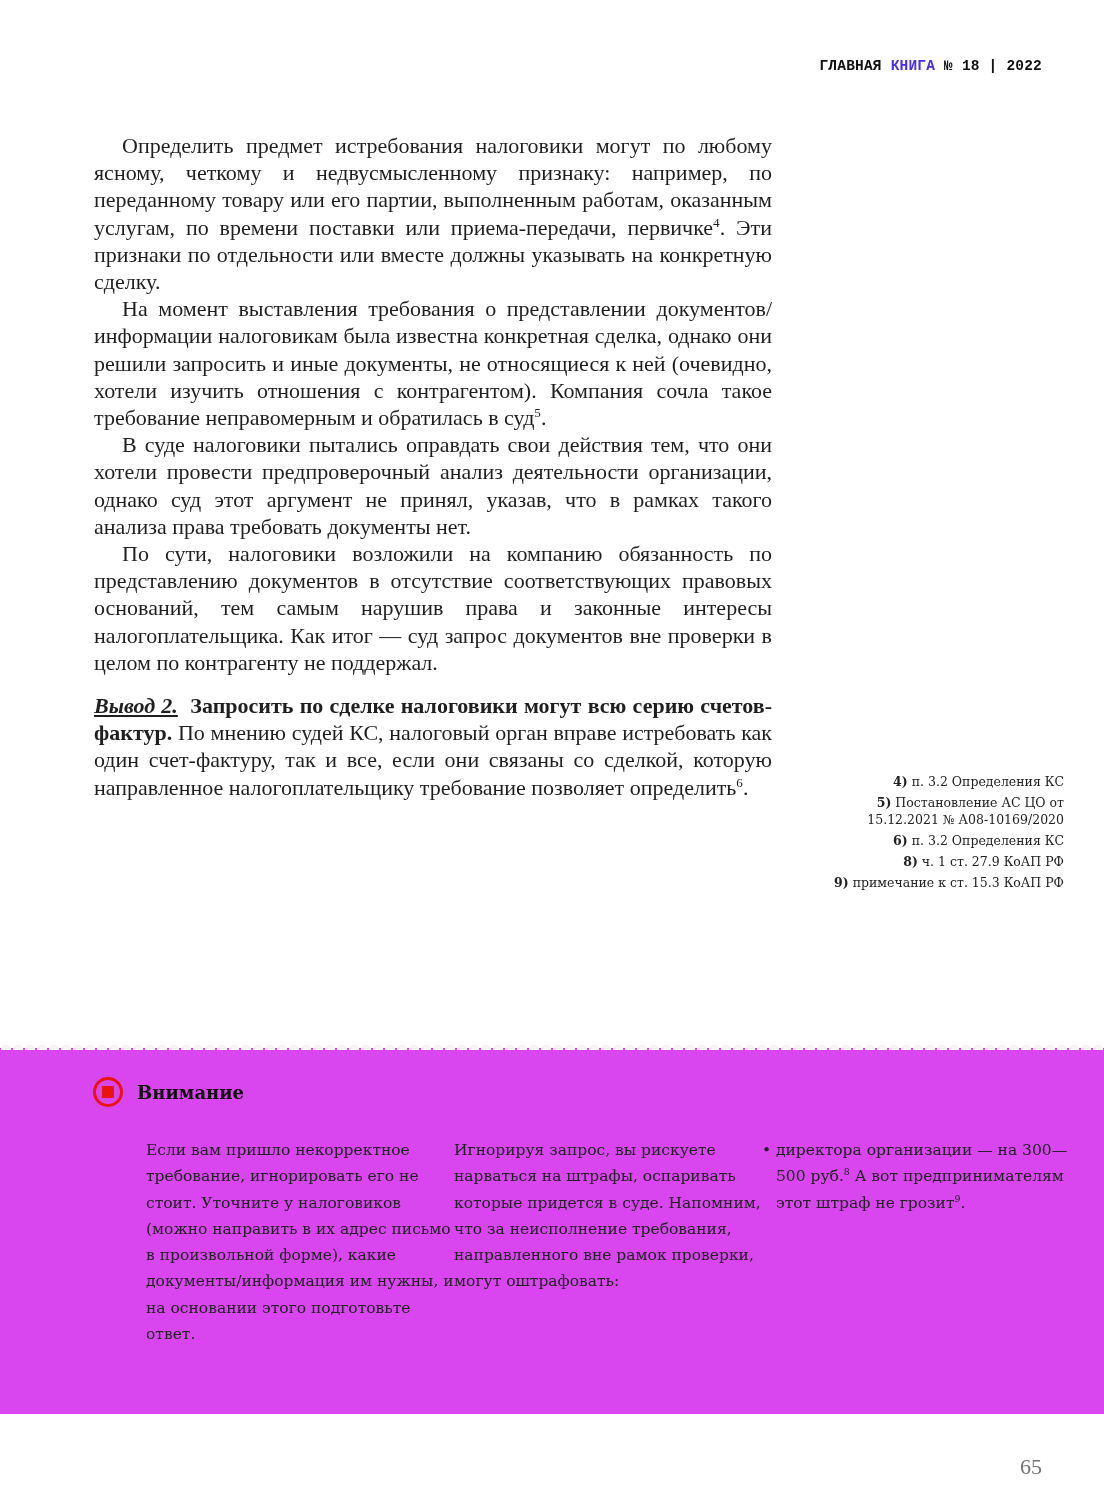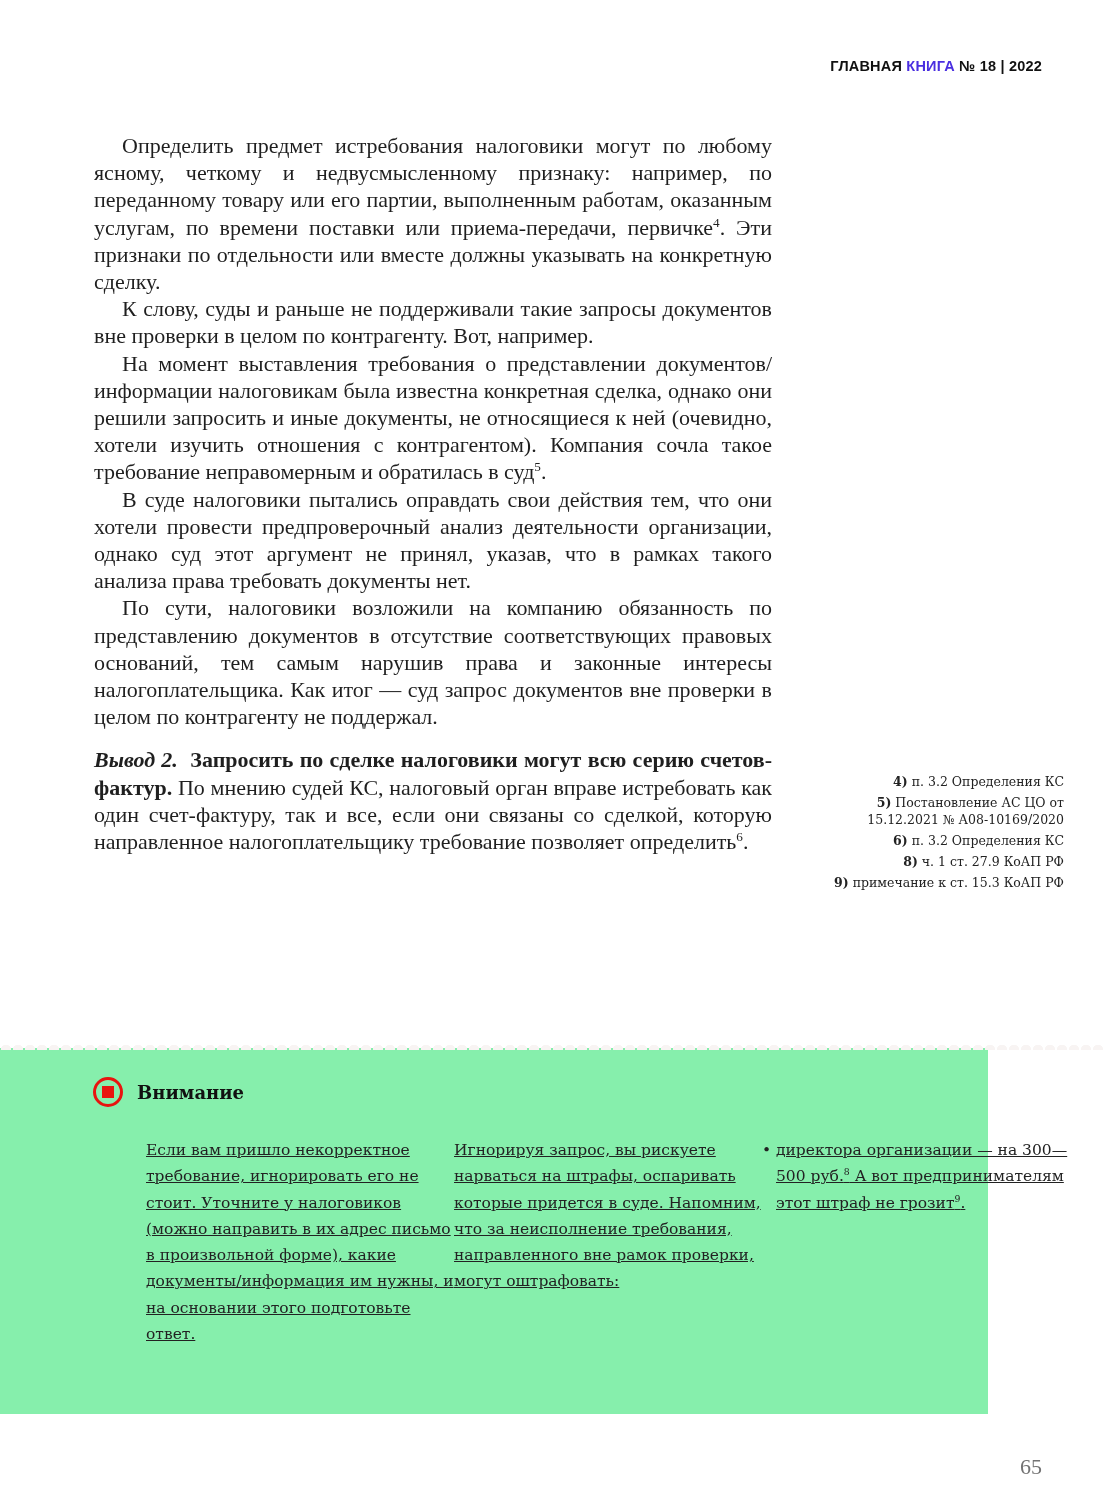--- a/index.html
+++ b/index.html
@@ -3,65 +3,65 @@
   <meta charset="utf-8">
   <style>
     html, body { margin: 0; padding: 0; }
     body {
       width: 1104px; height: 1500px; background: #ffffff; position: relative;
       font-family: "DejaVu Serif", "Liberation Serif", serif; color: #1a1a1a;
       overflow: hidden;
     }
     .masthead {
       position: absolute; top: 58px; right: 62px;
-      font-family: Liberation Sans, sans-serif;
+      font-family: Liberation Mono, monospace;
       font-weight: bold; font-size: 14.5px; letter-spacing: 0.2px; color: #111;
     }
     .masthead .brand-accent { color: #4a2fe0; }
     .main {
       position: absolute; left: 94px; top: 132px; width: 678px;
       font-family: "Liberation Serif", "DejaVu Serif", serif;
       font-size: 22px; line-height: 27.2px; color: #1f1f1f;
       text-align: justify;
     }
     .main p { margin: 0; text-indent: 28px; }
     .main sup, .callout sup { font-size: 60%; line-height: 0; vertical-align: super; }
     .conclusion { margin-top: 16px !important; text-indent: 0 !important; }
-    .conclusion .lead { font-style: italic; font-weight: bold; }
+    .conclusion .lead { font-style: italic; font-weight: bold; text-decoration: underline; }
     .conclusion .headline { font-weight: bold; }
     .notes {
       position: absolute; left: 824px; top: 773px; width: 240px;
       font-family: "DejaVu Serif", "Liberation Serif", serif;
       font-size: 12.5px; line-height: 17px; color: #222; text-align: right;
     }
     .note { margin-bottom: 4px; }
     .note .num { font-weight: bold; }
     .callout {
-      position: absolute; left: 0; top: 1048px; width: 988px; height: 366px;
-      background: #86efac;
+      position: absolute; left: 0; top: 1048px; width: 1104px; height: 366px;
+      background: #d946ef;
     }
     .callout .scallop {
       position: absolute; left: 0; top: -6px; width: 1104px; height: 8px;
       background: radial-gradient(circle at 6px 8px, #f8f4f3 5px, transparent 5.5px);
       background-size: 12px 8px; background-repeat: repeat-x;
     }
     .callout-head { position: absolute; left: 93px; top: 29px; display: flex; align-items: center; }
     .warn-icon {
       width: 30px; height: 30px; border: 3px solid #e8140f; border-radius: 50%;
       box-sizing: border-box; display: flex; align-items: center; justify-content: center;
     }
     .warn-icon .sq { width: 12px; height: 12px; background: #e8140f; }
     .callout-title {
       margin-left: 14px; font-family: "DejaVu Serif", serif; font-weight: bold;
       font-size: 18px; color: #111;
     }
     .callout-cols {
       position: absolute; left: 146px; top: 89px; display: flex; gap: 0;
       font-family: "DejaVu Serif", "Liberation Serif", serif;
-      font-size: 15.5px; line-height: 26.3px; color: #222; text-decoration: underline;
+      font-size: 15.5px; line-height: 26.3px; color: #222;
     }
     .ccol { width: 308px; }
     .ccol p { margin: 0; }
     .ccol ul { margin: 0; padding: 0; list-style: none; }
     .ccol li { position: relative; padding-left: 14px; }
     .ccol li::before { content: "•"; position: absolute; left: 0; }
     .ccol .cont { padding-left: 14px; }
     .page-number {
       position: absolute; right: 62px; top: 1454px;
       font-family: "Liberation Serif", serif; font-size: 22px; color: #737373;
@@ -71,21 +71,20 @@
 <body>
 
 <div class="masthead">
   <span>ГЛАВНАЯ</span>
   <span class="brand-accent">КНИГА</span>
   <span>№ 18 | 2022</span>
 </div>
 
 <div class="main">
   <p><span>Определить предмет истребования налоговики могут по любому ясному, четкому и недвусмысленному признаку: например, по переданному товару или его партии, выполненным работам, оказанным услугам, по времени поставки или приема-передачи, первичке</span><sup>4</sup><span>. Эти признаки по отдельности или вместе должны указывать на конкретную сделку.</span></p>
-  <p><span>К слову, суды и раньше не поддерживали такие запросы документов вне проверки в целом по контрагенту. Вот, например.</span></p>
   <p><span>На момент выставления требования о представлении документов/информации налоговикам была известна конкретная сделка, однако они решили запросить и иные документы, не относящиеся к ней (очевидно, хотели изучить отношения с контрагентом). Компания сочла такое требование неправомерным и обратилась в суд</span><sup>5</sup><span>.</span></p>
   <p><span>В суде налоговики пытались оправдать свои действия тем, что они хотели провести предпроверочный анализ деятельности организации, однако суд этот аргумент не принял, указав, что в рамках такого анализа права требовать документы нет.</span></p>
   <p><span>По сути, налоговики возложили на компанию обязанность по представлению документов в отсутствие соответствующих правовых оснований, тем самым нарушив права и законные интересы налогоплательщика. Как итог — суд запрос документов вне проверки в целом по контрагенту не поддержал.</span></p>
   <p class="conclusion"><span class="lead">Вывод 2.</span>&nbsp; <span class="headline">Запросить по сделке налоговики могут всю серию счетов-фактур.</span> <span>По мнению судей КС, налоговый орган вправе истребовать как один счет-фактуру, так и все, если они связаны со сделкой, которую направленное налогоплательщику требование позволяет определить</span><sup>6</sup><span>.</span></p>
 </div>
 
 <div class="notes">
   <div class="note"><span class="num">4)</span> <span>п. 3.2 Определения КС</span></div>
   <div class="note"><span class="num">5)</span> <span>Постановление АС ЦО от 15.12.2021 № А08-10169/2020</span></div>
   <div class="note"><span class="num">6)</span> <span>п. 3.2 Определения КС</span></div>

